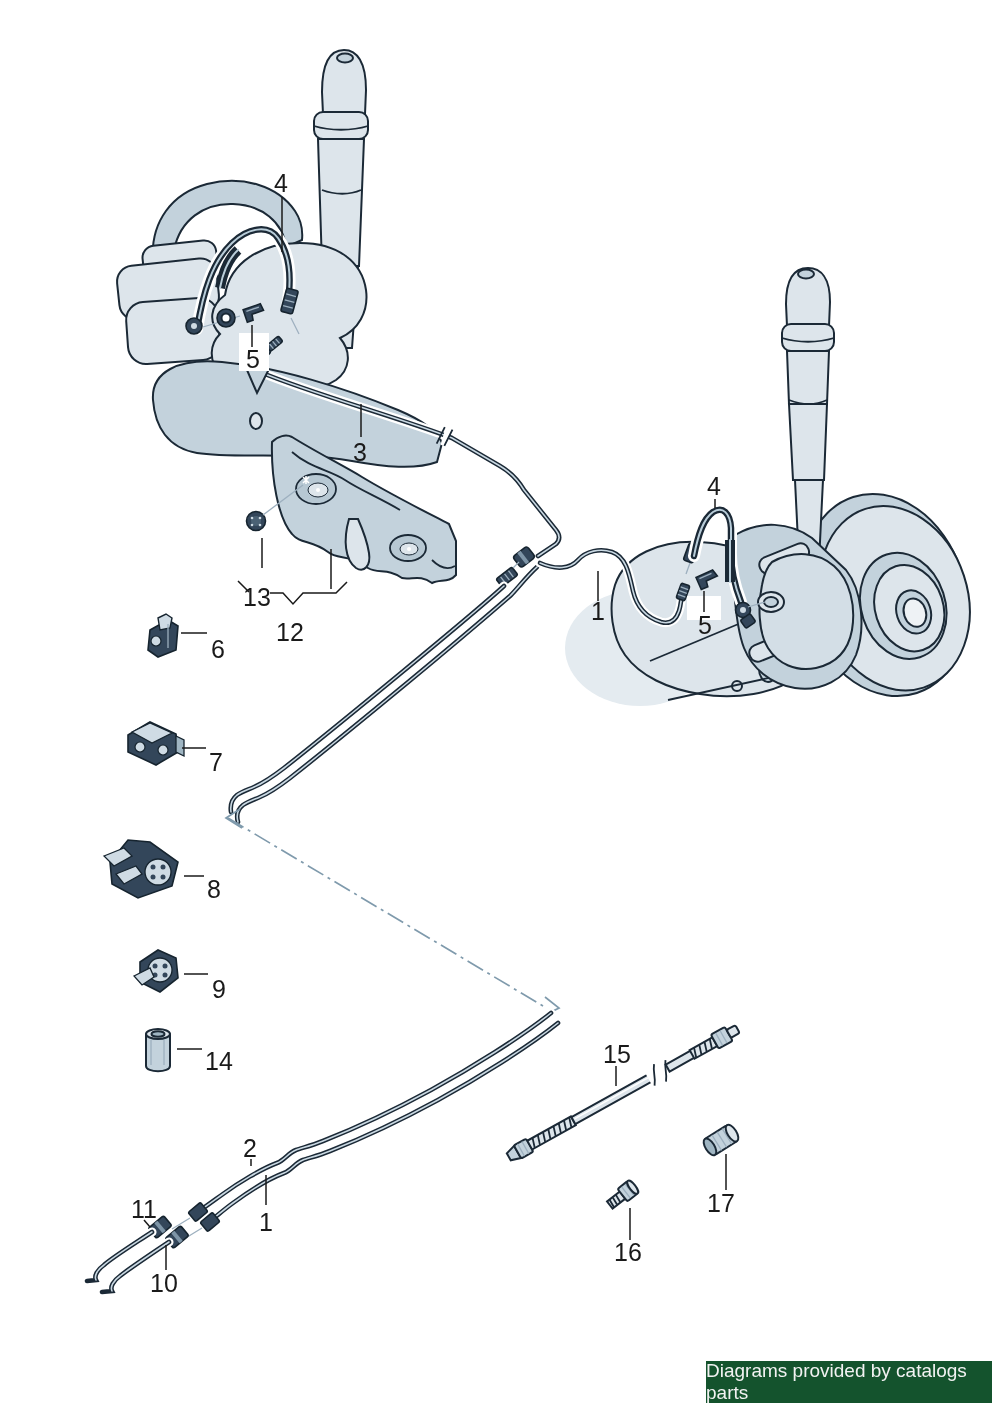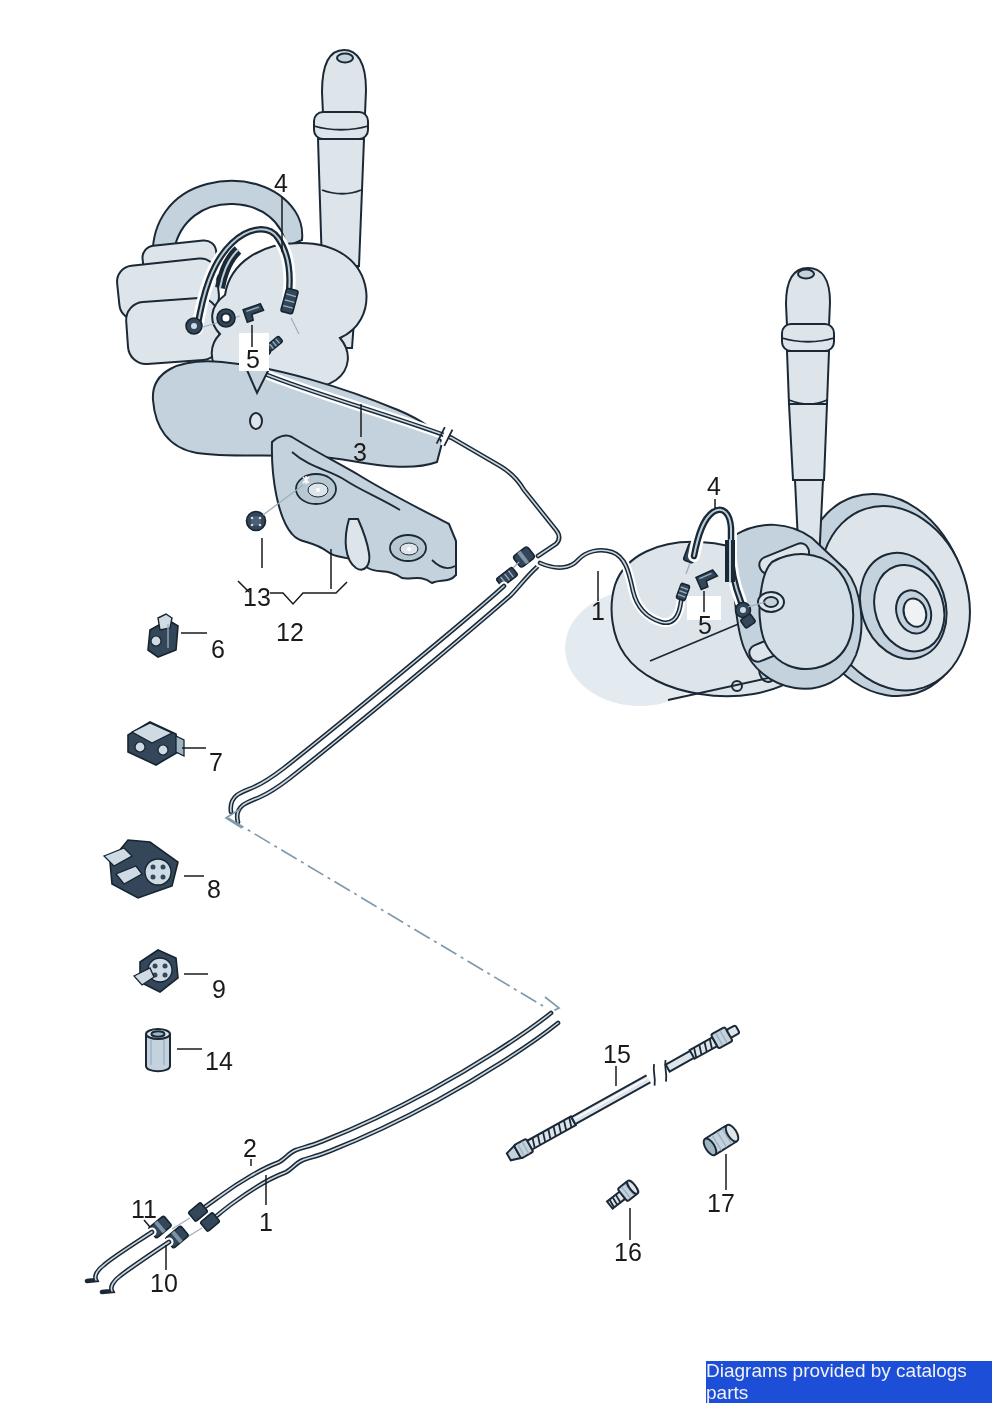--- a/index.html
+++ b/index.html
@@ -23,21 +23,21 @@
   .hh{fill:none;stroke:#ffffff;stroke-width:12;stroke-linecap:round;}
   .ho{fill:none;stroke:#1b2936;stroke-width:6.5;stroke-linecap:round;}
   .hi{fill:none;stroke:#b9cdd9;stroke-width:2;stroke-linecap:round;}
   .sleeve{fill:none;stroke:#1b2936;stroke-width:10;stroke-linecap:butt;}
   .dashdot{fill:none;stroke:#7f9aac;stroke-width:1.7;stroke-dasharray:18 5 3 5;}
   .chev{fill:none;stroke:#7f9aac;stroke-width:1.7;}
   .leader{stroke:#1a1a1a;stroke-width:1.5;fill:none;}
   .lbl{font-family:"Liberation Sans",sans-serif;font-size:25px;fill:#1a1a1a;}
   .mask{fill:#ffffff;stroke:none;}
   #footer-bar{position:absolute;left:706px;top:1361px;width:286px;height:42px;
-      background:#1d4ed8;color:#f2f2f2;display:flex;align-items:center;justify-content:center;
+      background:#14532d;color:#f2f2f2;display:flex;align-items:center;justify-content:center;
       font-size:19px;}
 </style>
 </head>
 <body>
 
 <div id="page">
 <svg width="992" height="1403" viewBox="0 0 992 1403">
 
   <g>
     <path class="fl" d="M322,92 C322,62 331,50 344,50 C357,50 366,62 366,90 L365,114 L323,114 Z"></path>

